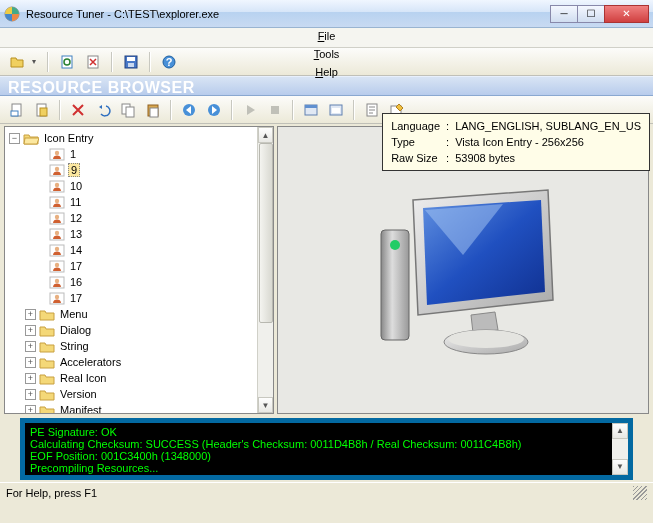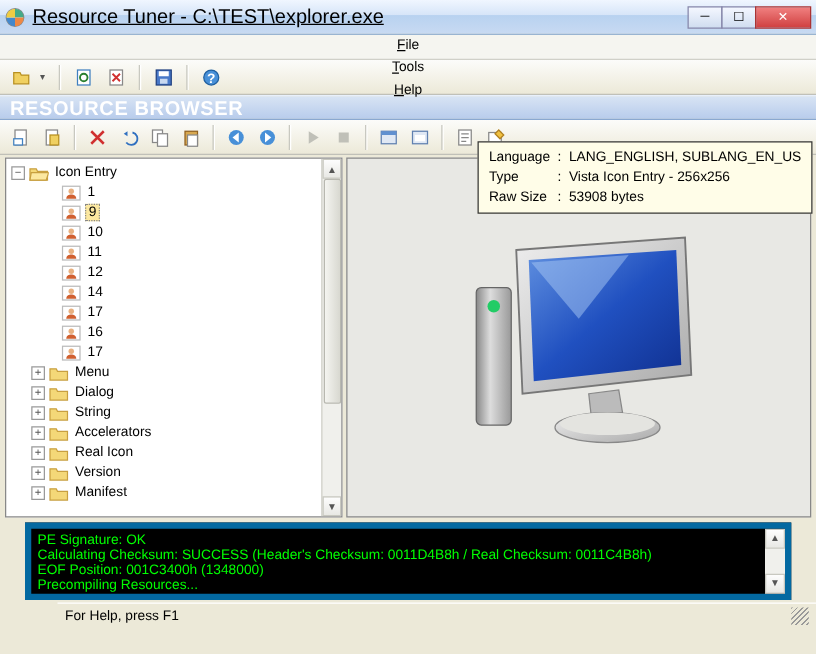--- a/index.html
+++ b/index.html
@@ -1,21 +1,21 @@
 <!DOCTYPE html>
 <html><head>
 <meta charset="utf-8">
 <style>
 * { margin: 0; padding: 0; box-sizing: border-box; font-family: Tahoma, sans-serif; font-size: 11px; }
 body { width: 653px; height: 523px; background: #ece9d8; overflow: hidden; }
 
 .titlebar { height: 28px; background: linear-gradient(180deg, #f0f6ff 0%, #d6e5f8 45%, #b8d2f0 46%, #c8daf2 100%); display: flex; align-items: center; padding: 0 4px; border-bottom: 1px solid #99b4d1; }
 .titlebar-icon { width: 16px; height: 16px; margin-right: 6px; position: relative; }
 .titlebar-icon svg { width: 16px; height: 16px; }
-.titlebar-text { flex: 1; color: #000; font-size: 16px; text-decoration: underline; }
+.titlebar-text { flex: 1; color: #000; font-size: 11px; }
 .win-buttons { display: flex; gap: 0; }
 .win-btn { width: 28px; height: 18px; border: 1px solid #88a; background: linear-gradient(180deg, #f4f7ff, #d0ddf0); display: flex; align-items: center; justify-content: center; font-size: 10px; cursor: default; margin-left: -1px; }
 .win-btn.close { width: 45px; background: linear-gradient(180deg, #f08080, #d04040); color: #fff; border-color: #a33; }
 
 .menubar { height: 20px; background: #f5f5f0; display: flex; align-items: center; padding: 0 6px; gap: 2px; border-bottom: 1px solid #d0d0c8; flex-direction: column; }
 .menu-item { padding: 2px 8px; cursor: default; }
 .menu-item u { text-decoration: underline; }
 
 .toolbar1 { height: 28px; background: linear-gradient(180deg, #fcfcfa, #ece9d8); border-bottom: 1px solid #c0c0b8; display: flex; align-items: center; padding: 0 6px; gap: 4px; }
 .tb-btn { width: 22px; height: 22px; display: flex; align-items: center; justify-content: center; cursor: default; border: 1px solid transparent; }
@@ -45,21 +45,21 @@
 .info-tip { position: absolute; top: -14px; right: -2px; background: #fffde8; border: 1px solid #333; padding: 3px 6px; font-size: 11px; line-height: 14px; z-index: 10; }
 .info-tip td:first-child { padding-right: 4px; }
 .info-tip td:nth-child(2) { padding-right: 4px; }
 
 .monitor-icon { width: 220px; height: 200px; position: relative; }
 
 .console { height: 62px; margin: 2px 20px; background: #000; color: #0f0; font-family: 'Courier New', monospace; font-size: 10px; padding: 3px 5px; border: 5px solid #0369a1; line-height: 12px; overflow: hidden; position: relative; }
 .console-scroll { position: absolute; right: 0; top: 0; width: 16px; height: 100%; background: #f0f0ec; }
 .console-scroll .arrow { height: 16px; background: linear-gradient(180deg, #fdfdfd, #e8e8e4); border: 1px solid #c8c8c0; display: flex; align-items: center; justify-content: center; font-size: 8px; color: #555; }
 
-.statusbar { height: 20px; background: #ece9d8; border-top: 1px solid #fff; padding: 2px 6px; display: flex; align-items: center; margin-left: 46px; }
+.statusbar { height: 20px; background: #ece9d8; border-top: 1px solid #fff; padding: 2px 6px; display: flex; align-items: center; }
 .statusbar .grip { margin-left: auto; width: 14px; height: 14px; background: repeating-linear-gradient(135deg, #999 0 1px, transparent 1px 3px); }
 
 svg { display: block; }
 </style>
 </head>
 <body>
 
 <div class="titlebar">
   <span class="titlebar-icon">
     <svg viewBox="0 0 16 16">
@@ -268,20 +268,30 @@
           </div>
           <div class="tree-row indent-2">
             <span class="ticon">
               <svg width="16" height="13">
                 <rect x="1" y="1" width="14" height="11" fill="#fff" stroke="#bbb"></rect>
                 <circle cx="8" cy="5" r="2.2" fill="#e8b080"></circle>
                 <path d="M4 11c0-2.5 2-3.5 4-3.5s4 1 4 3.5z" fill="#d06030"></path>
               </svg>
             </span>
             <span class="label">12</span>
+          </div>
+          <div class="tree-row indent-2">
+            <span class="ticon">
+              <svg width="16" height="13">
+                <rect x="1" y="1" width="14" height="11" fill="#fff" stroke="#bbb"></rect>
+                <circle cx="8" cy="5" r="2.2" fill="#e8b080"></circle>
+                <path d="M4 11c0-2.5 2-3.5 4-3.5s4 1 4 3.5z" fill="#d06030"></path>
+              </svg>
+            </span>
+            <span class="label">13</span>
           </div>
           <div class="tree-row indent-2">
             <span class="ticon">
               <svg width="16" height="13">
                 <rect x="1" y="1" width="14" height="11" fill="#fff" stroke="#bbb"></rect>
                 <circle cx="8" cy="5" r="2.2" fill="#e8b080"></circle>
                 <path d="M4 11c0-2.5 2-3.5 4-3.5s4 1 4 3.5z" fill="#d06030"></path>
               </svg>
             </span>
             <span class="label">14</span>

